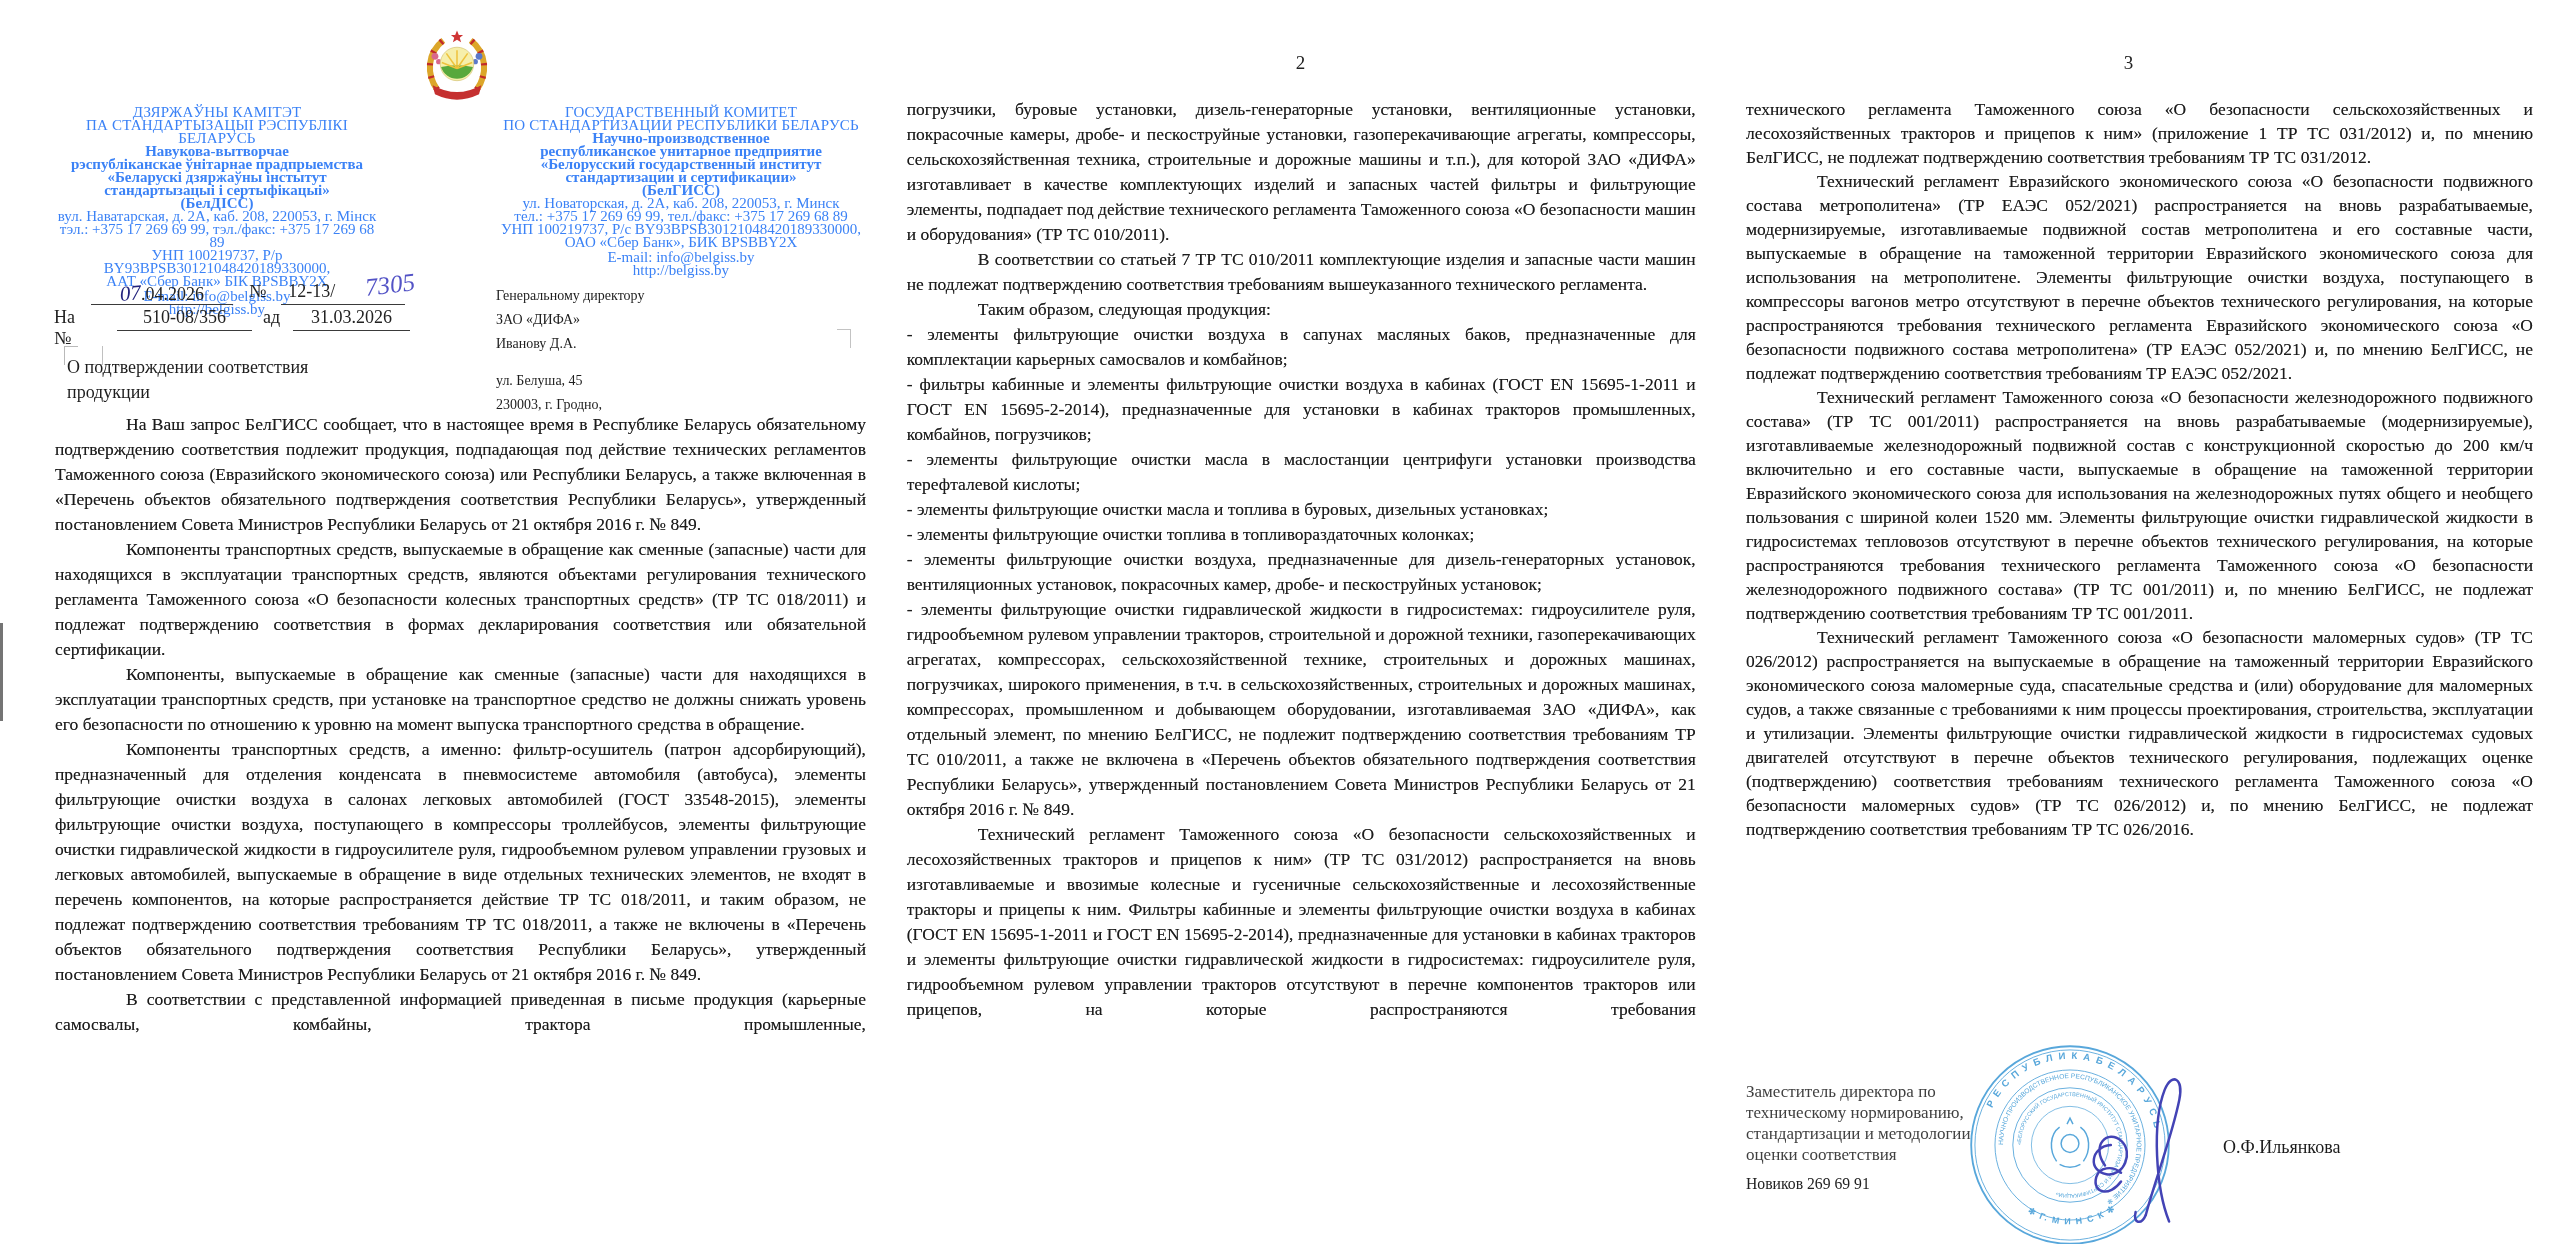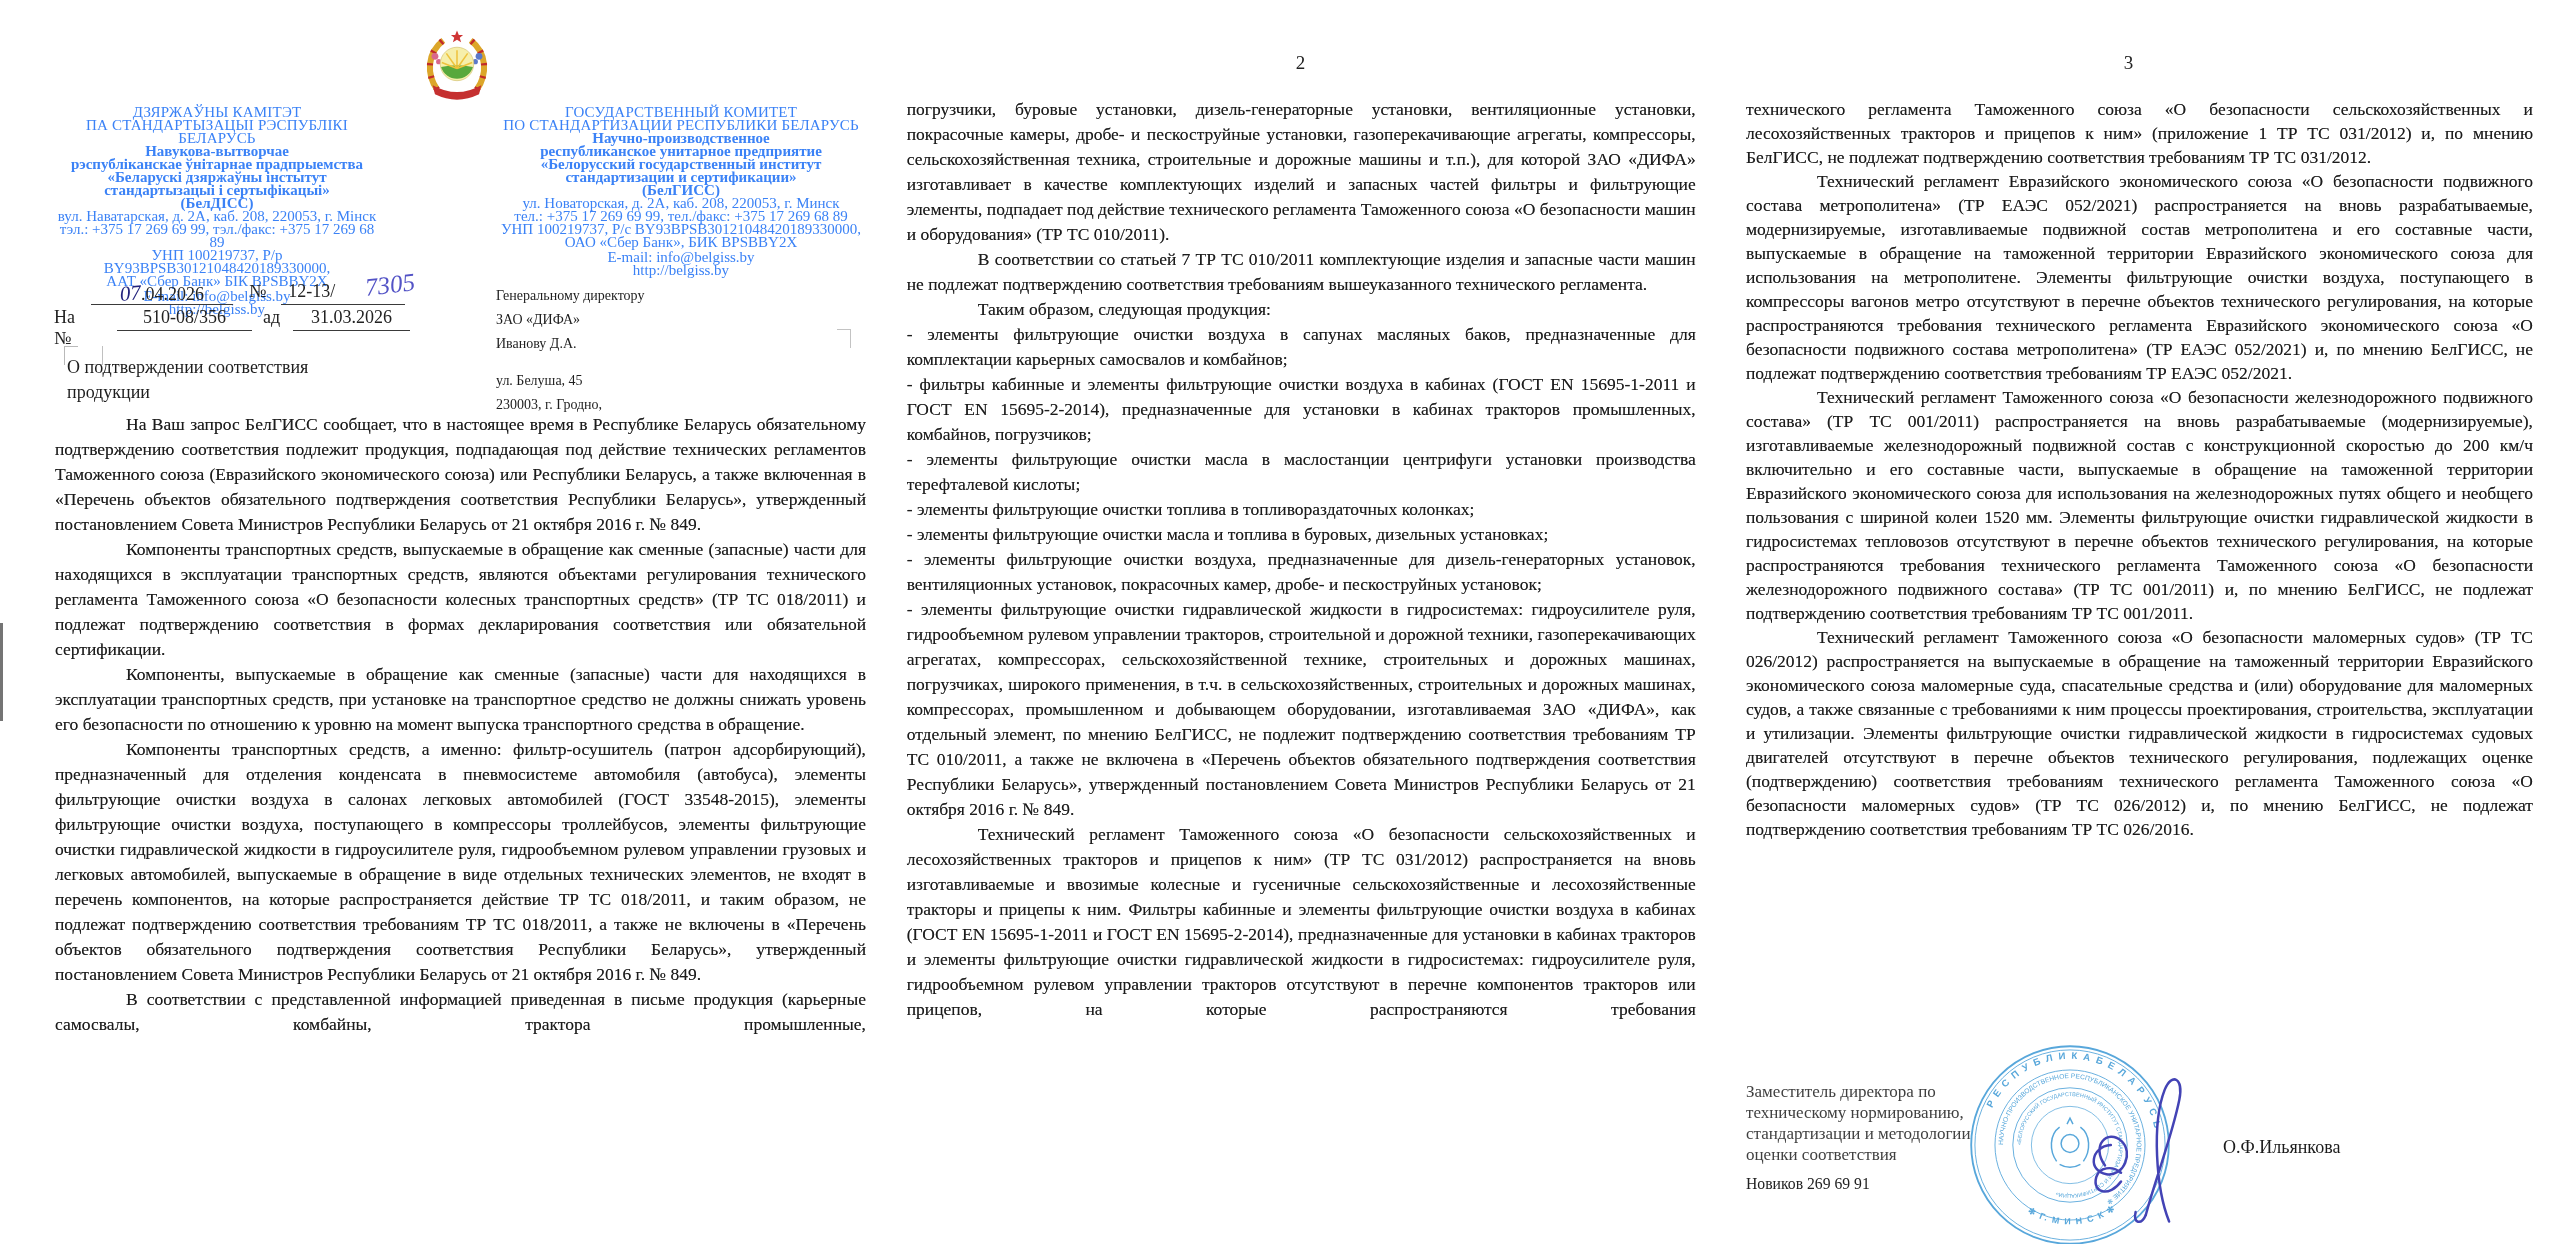--- a/index.html
+++ b/index.html
@@ -172,22 +172,22 @@
 
   <div class="page" id="page2">
     <div class="page-num">2</div>
     <div class="body-text">
       <p class="cont">погрузчики, буровые установки, дизель-генераторные установки, вентиляционные установки, покрасочные камеры, дробе- и пескоструйные установки, газоперекачивающие агрегаты, компрессоры, сельскохозяйственная техника, строительные и дорожные машины и т.п.), для которой ЗАО «ДИФА» изготавливает в качестве комплектующих изделий и запасных частей фильтры и фильтрующие элементы, подпадает под действие технического регламента Таможенного союза «О безопасности машин и оборудования» (ТР ТС 010/2011).</p>
       <p class="ind">В соответствии со статьей 7 ТР ТС 010/2011 комплектующие изделия и запасные части машин не подлежат подтверждению соответствия требованиям вышеуказанного технического регламента.</p>
       <p class="ind">Таким образом, следующая продукция:</p>
       <p class="cont">- элементы фильтрующие очистки воздуха в сапунах масляных баков, предназначенные для комплектации карьерных самосвалов и комбайнов;</p>
       <p class="cont">- фильтры кабинные и элементы фильтрующие очистки воздуха в кабинах (ГОСТ EN 15695-1-2011 и ГОСТ EN 15695-2-2014), предназначенные для установки в кабинах тракторов промышленных, комбайнов, погрузчиков;</p>
       <p class="cont">- элементы фильтрующие очистки масла в маслостанции центрифуги установки производства терефталевой кислоты;</p>
+      <p class="cont">- элементы фильтрующие очистки масла и топлива в буровых, дизельных установках;</p>
       <p class="cont">- элементы фильтрующие очистки топлива в топливораздаточных колонках;</p>
-      <p class="cont">- элементы фильтрующие очистки масла и топлива в буровых, дизельных установках;</p>
       <p class="cont">- элементы фильтрующие очистки воздуха, предназначенные для дизель-генераторных установок, вентиляционных установок, покрасочных камер, дробе- и пескоструйных установок;</p>
       <p class="cont">- элементы фильтрующие очистки гидравлической жидкости в гидросистемах: гидроусилителе руля, гидрообъемном рулевом управлении тракторов, строительной и дорожной техники, газоперекачивающих агрегатах, компрессорах, сельскохозяйственной технике, строительных и дорожных машинах, погрузчиках, широкого применения, в т.ч. в сельскохозяйственных, строительных и дорожных машинах, компрессорах, промышленном и добывающем оборудовании, изготавливаемая ЗАО «ДИФА», как отдельный элемент, по мнению БелГИСС, не подлежит подтверждению соответствия требованиям ТР ТС 010/2011, а также не включена в «Перечень объектов обязательного подтверждения соответствия Республики Беларусь», утвержденный постановлением Совета Министров Республики Беларусь от 21 октября 2016 г. № 849.</p>
       <p class="ind last-stretch">Технический регламент Таможенного союза «О безопасности сельскохозяйственных и лесохозяйственных тракторов и прицепов к ним» (ТР ТС 031/2012) распространяется на вновь изготавливаемые и ввозимые колесные и гусеничные сельскохозяйственные и лесохозяйственные тракторы и прицепы к ним. Фильтры кабинные и элементы фильтрующие очистки воздуха в кабинах (ГОСТ EN 15695-1-2011 и ГОСТ EN 15695-2-2014), предназначенные для установки в кабинах тракторов и элементы фильтрующие очистки гидравлической жидкости в гидросистемах: гидроусилителе руля, гидрообъемном рулевом управлении тракторов отсутствуют в перечне компонентов тракторов или прицепов, на которые распространяются требования</p>
     </div>
   </div>
 
   <div class="page" id="page3">
     <div class="page-num">3</div>
     <div class="body-text">
       <p class="cont">технического регламента Таможенного союза «О безопасности сельскохозяйственных и лесохозяйственных тракторов и прицепов к ним» (приложение 1 ТР ТС 031/2012) и, по мнению БелГИСС, не подлежат подтверждению соответствия требованиям ТР ТС 031/2012.</p>

